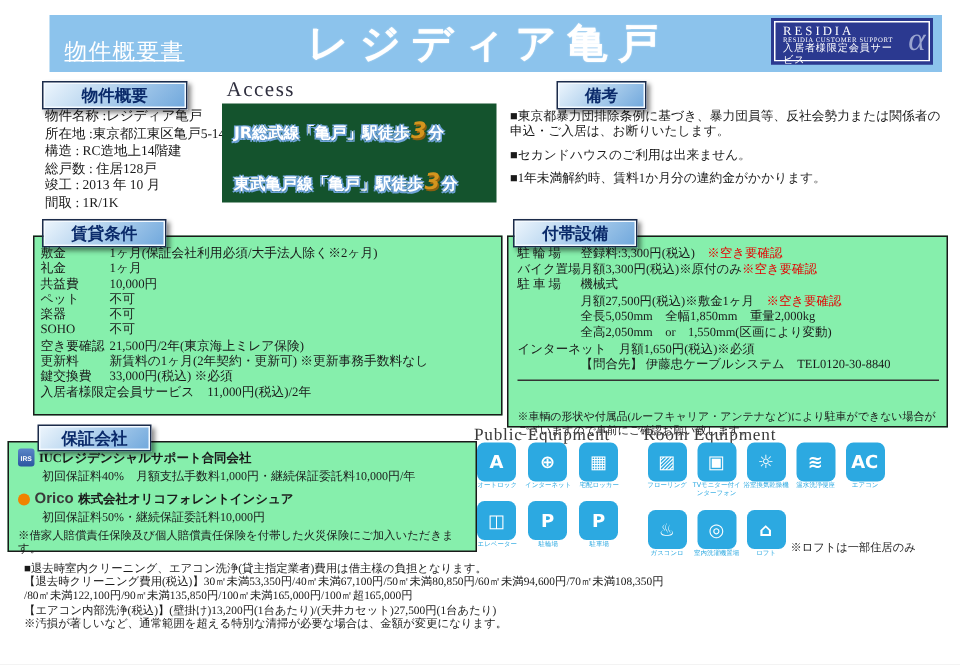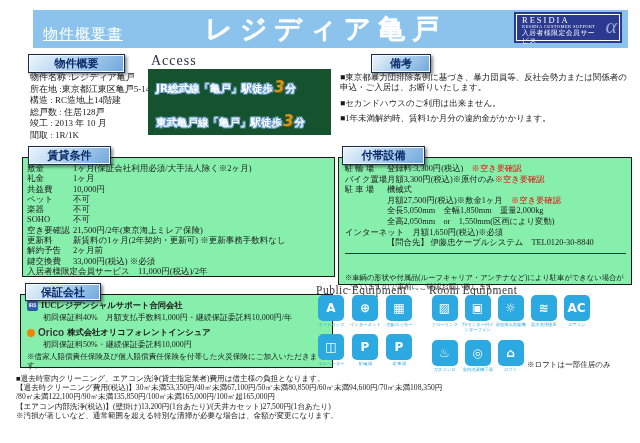--- a/index.html
+++ b/index.html
@@ -31,21 +31,21 @@
       text-shadow:1px 1px 0 #6fa3d8,-1px 1px 0 #6fa3d8,1px -1px 0 #6fa3d8,-1px -1px 0 #6fa3d8;margin-bottom:16px;}
   .access-num{color:#d4951e;font-size:15px;font-style:italic;text-shadow:1px 1px 0 #8a5f10;padding:0 1px;}
   
   #remarks-list{left:340px;top:73px;width:292px;font-size:8.5px;line-height:9.8px;}
   #remarks-list p{margin:0 0 6px 0;}
   
   #rental-box{left:22px;top:157px;width:313px;height:120px;padding:5px 4px 0 4px;}
   .rrow{font-size:8.5px;line-height:10.3px;white-space:nowrap;}
   .rlabel{display:inline-block;width:46px;}
   
-  #guarantor-box{left:20px;top:294px;width:313px;height:74px;padding:4px 6px 0 6px;}
+  #guarantor-box{left:5px;top:294px;width:313px;height:74px;padding:4px 6px 0 6px;}
   .grow{display:flex;align-items:center;gap:3px;font-size:8.3px;font-weight:bold;}
   .gterms{margin:1px 0 0 16px;font-size:8px;}
   .iuc-mark{width:11px;height:12px;border-radius:2px;background:linear-gradient(#5b86c8,#2b55a0);
             color:#fff;font-size:4.5px;display:flex;align-items:center;justify-content:center;
             font-family:"Liberation Sans",sans-serif;}
   .orico-dot{width:8px;height:8px;border-radius:50%;background:#f08300;display:inline-block;}
   .orico-word{font-family:"Liberation Sans",sans-serif;font-size:10px;font-weight:bold;color:#3a3a3a;}
   #guarantor-note{margin-top:3px;font-size:7.6px;line-height:8.8px;}
   
   #facilities-box{left:338px;top:157px;width:294px;height:128px;padding:6px 5px 0 6px;}
@@ -124,21 +124,20 @@
         <div class="rrow"><span class="rlabel">ペット</span><span>不可</span></div>
 
         <div class="rrow"><span class="rlabel">楽器</span><span>不可</span></div>
 
         <div class="rrow"><span class="rlabel">SOHO</span><span>不可</span></div>
 
         <div class="rrow"><span class="rlabel">空き要確認</span><span>21,500円/2年(東京海上ミレア保険)</span></div>
 
         <div class="rrow"><span class="rlabel">更新料</span><span>新賃料の1ヶ月(2年契約・更新可) ※更新事務手数料なし</span></div>
 
-        <div class="rrow"><span class="rlabel">解約予告</span><span>2ヶ月前</span></div>
 
         <div class="rrow"><span class="rlabel">鍵交換費</span><span>33,000円(税込) ※必須</span></div>
       </div>
     <div class="rrow">入居者様限定会員サービス　11,000円(税込)/2年</div>
   </div>
 
   <div class="abs badge" style="left:25px;top:283px;width:74px;height:16px;">保証会社</div>
   <div class="abs box" id="guarantor-box">
     <div class="grow">
       <span class="iuc-mark">IRS</span>

